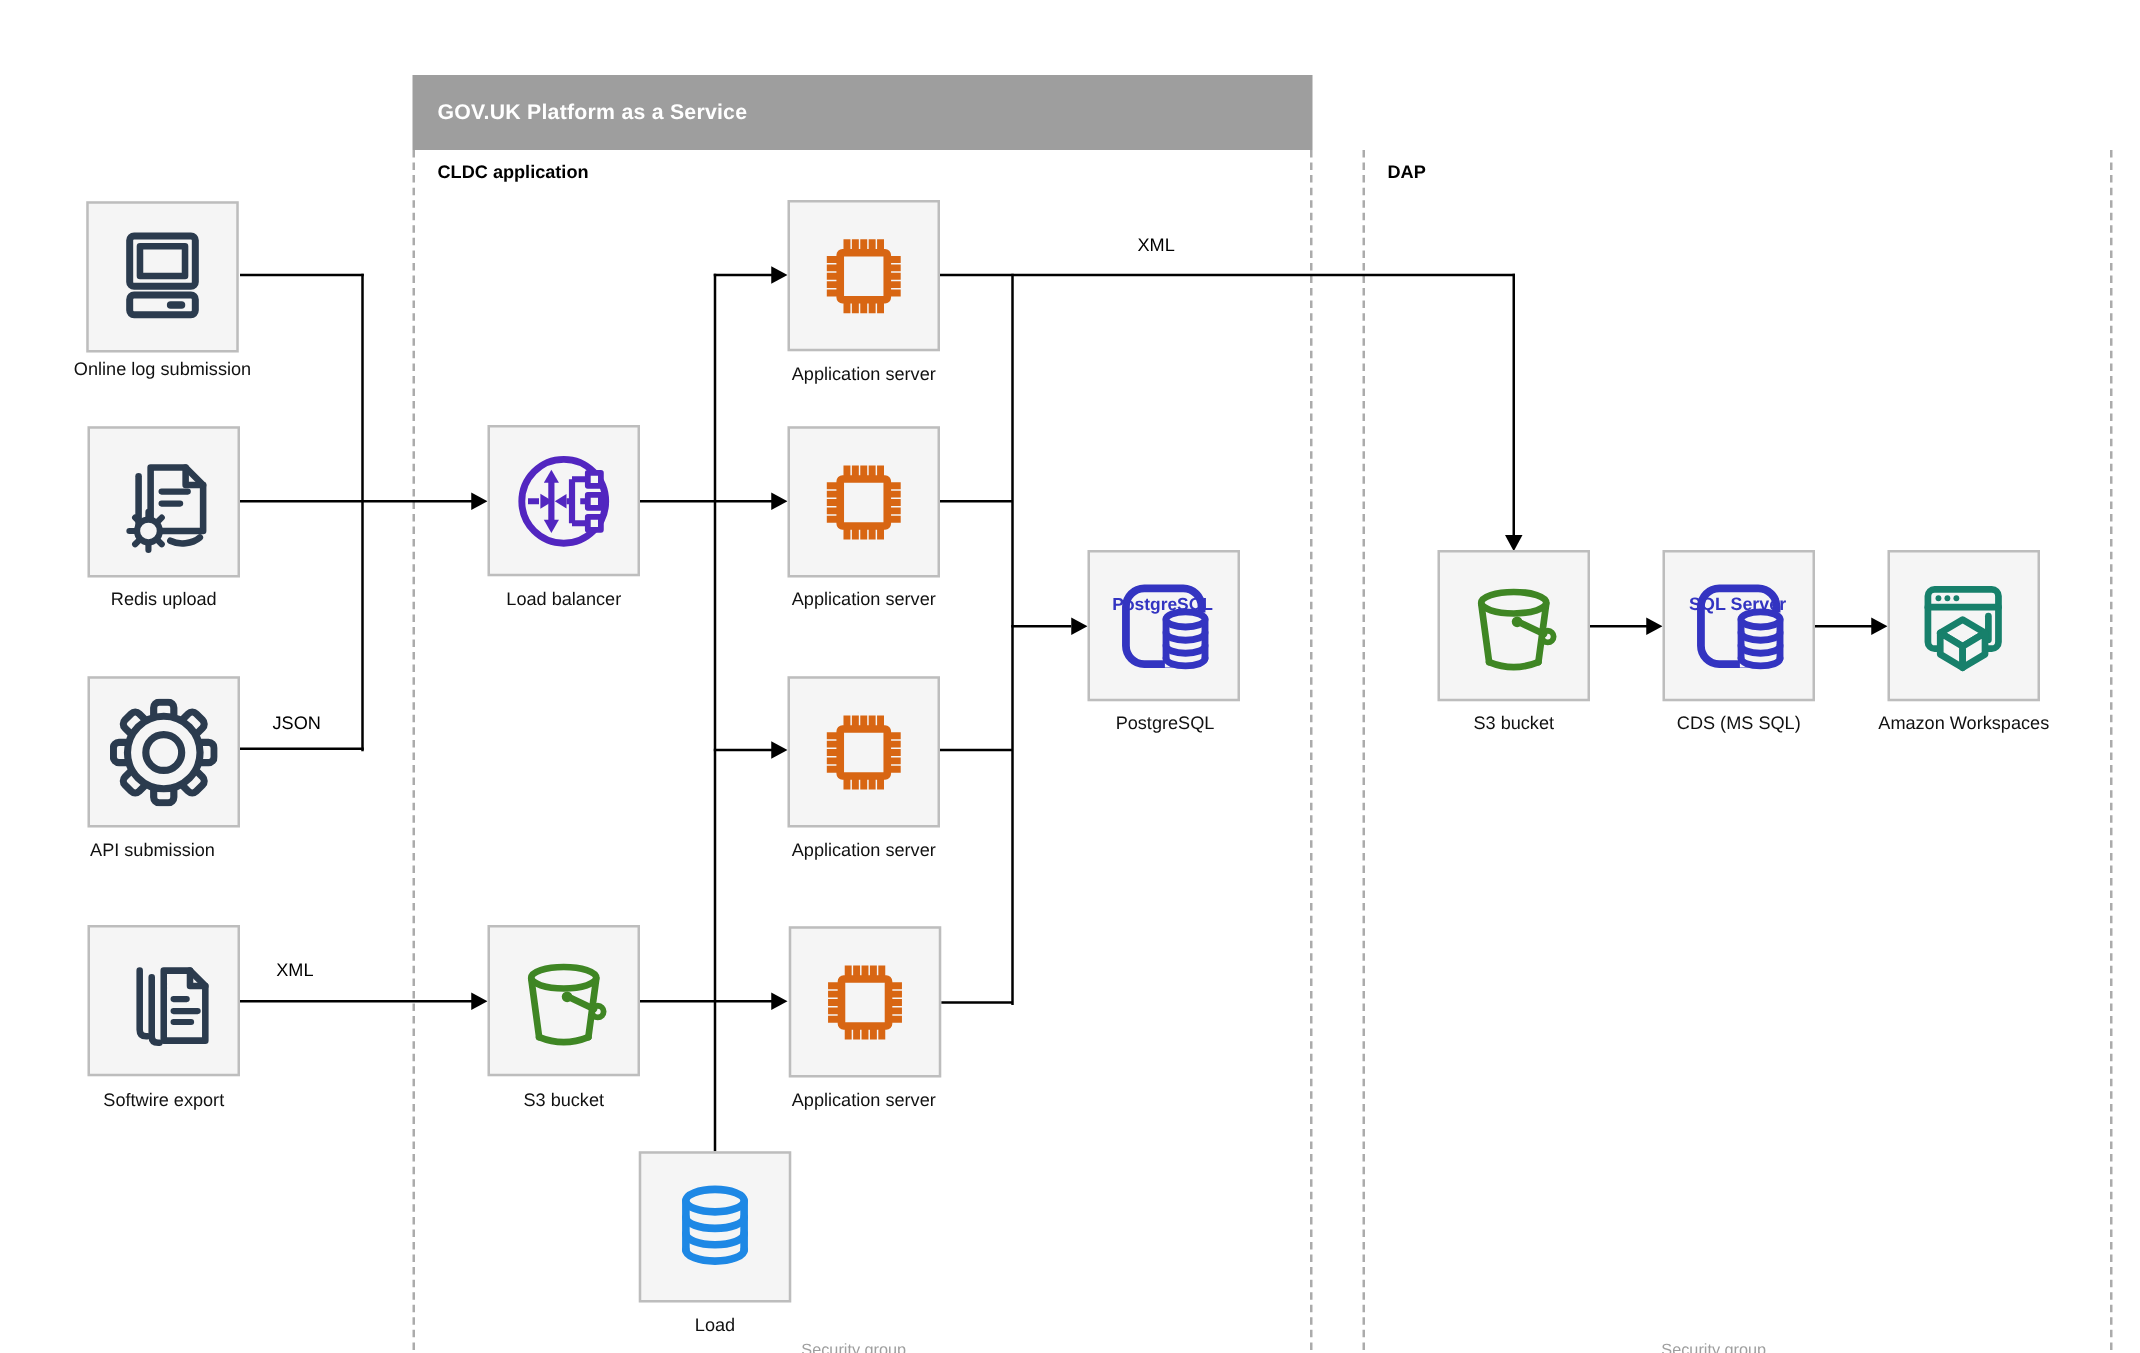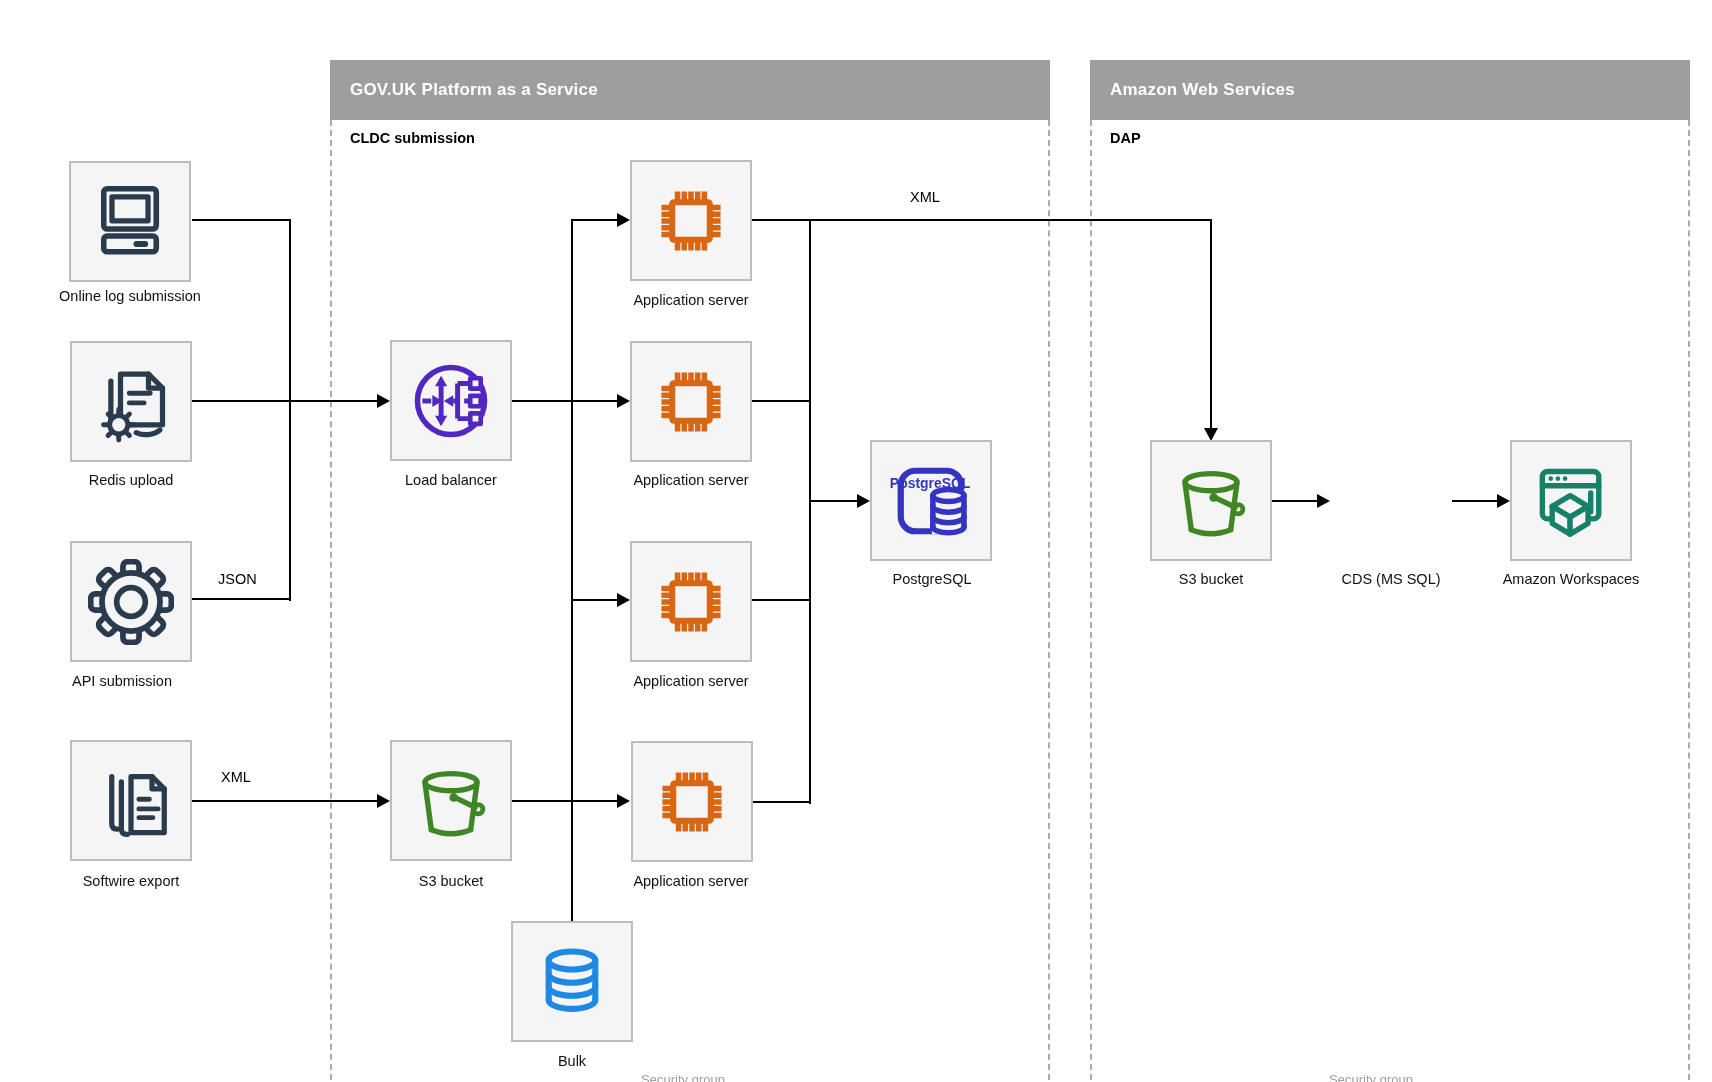--- a/index.html
+++ b/index.html
@@ -53,26 +53,23 @@
 </style>
 </head>
 <body>
 
 <div id="stage">
 
   <div class="zone-header" style="left:330px;top:20px;width:720px;">
     <span class="zone-title">GOV.UK Platform as a Service</span>
   </div>
   <div class="zone-body" style="left:330px;top:80px;width:720px;height:980px;"></div>
-  <div class="zone-subtitle" style="left:350px;top:90px;">CLDC submission</div>
+  <div class="zone-subtitle" style="left:350px;top:90px;">CLDC application</div>
   <div class="security-label" style="left:330px;top:1032px;width:706px;">Security group</div>
 
-  <div class="zone-header" style="left:1090px;top:20px;width:600px;">
-    <span class="zone-title">Amazon Web Services</span>
-  </div>
   <div class="zone-body" style="left:1090px;top:80px;width:600px;height:980px;"></div>
   <div class="zone-subtitle" style="left:1110px;top:90px;">DAP</div>
   <div class="security-label" style="left:1090px;top:1032px;width:562px;">Security group</div>
 
   <div class="hline" style="left:192px;top:179px;width:99px;"></div>
   <div class="vline" style="left:289px;top:179px;height:382px;"></div>
   <div class="hline" style="left:192px;top:558px;width:99px;"></div>
   <div class="hline" style="left:192px;top:360px;width:186px;"></div>
   <div class="arr-r" style="left:377px;top:354px;"></div>
   <div class="edge-label" style="left:218px;top:531px;">JSON</div>
@@ -251,34 +248,44 @@
   </div>
   <div class="node-label" style="left:932px;top:531px;">PostgreSQL</div>
 
   <div class="node" style="left:511px;top:881px;">
     <svg width="86" height="86" viewBox="0 0 48 48">
       <path class="st red" d="M11,12 v22 M37,12 v22" stroke-width="3.4"></path>
       <path class="st red" d="M11,34 a13,5 0 0 0 26,0 M11,26.7 a13,5 0 0 0 26,0 M11,19.4 a13,5 0 0 0 26,0" stroke-width="3.4"></path>
       <ellipse class="st red wf" cx="24" cy="12" rx="13" ry="5" stroke-width="3.4"></ellipse>
     </svg>
   </div>
-  <div class="node-label" style="left:572px;top:1013px;">Bulk</div>
+  <div class="node-label" style="left:572px;top:1013px;">Load</div>
 
   <div class="node" style="left:1150px;top:400px;">
     <svg width="86" height="86" viewBox="0 0 48 48">
       <ellipse class="st grn" cx="24" cy="13.5" rx="14.5" ry="4.8" stroke-width="3"></ellipse>
       <path class="st grn" d="M9.5,14 L13,40 M38.5,14 L35,40" stroke-width="3"></path>
       <path class="st grn" d="M13,40 q11,4.5 22,0" stroke-width="3"></path>
       <circle class="grn-f" cx="25.5" cy="22" r="2.4"></circle>
       <path class="st grn" d="M26,22 L37.5,27.5" stroke-width="3"></path>
       <circle class="st grn" cx="39.2" cy="28.6" r="2.6" stroke-width="2.6"></circle>
     </svg>
   </div>
   <div class="node-label" style="left:1211px;top:531px;">S3 bucket</div>
 
+  <div class="node" style="left:1330px;top:400px;">
+    <svg width="88" height="88" viewBox="0 0 48 48">
+      <rect class="st blu" x="7.5" y="7.5" width="33" height="33" rx="8" stroke-width="3.4"></rect>
+      <text class="icon-text" x="23.5" y="17" text-anchor="middle" font-size="7.8">SQL Server</text>
+      <rect class="wfw" x="24.5" y="18" width="18.5" height="24"></rect>
+      <path class="st blu wf" d="M25,21 v17 M42,21 v17" stroke-width="3"></path>
+      <path class="st blu" d="M25,26.8 a8.5,3.3 0 0 0 17,0 M25,32.5 a8.5,3.3 0 0 0 17,0 M25,38 a8.5,3.3 0 0 0 17,0" stroke-width="3"></path>
+      <ellipse class="st blu wf" cx="33.5" cy="21" rx="8.5" ry="3.3" stroke-width="3"></ellipse>
+    </svg>
+  </div>
   <div class="node-label" style="left:1391px;top:531px;">CDS (MS SQL)</div>
 
   <div class="node" style="left:1510px;top:400px;">
     <svg width="86" height="86" viewBox="0 0 48 48">
       <rect class="st tea" x="8" y="7.5" width="31.5" height="26.5" rx="3" stroke-width="3"></rect>
       <path class="st tea" d="M8,15.5 h31.5" stroke-width="3"></path>
       <circle class="tea-f" cx="12.7" cy="11.5" r="1.3"></circle>
       <circle class="tea-f" cx="16.7" cy="11.5" r="1.3"></circle>
       <circle class="tea-f" cx="20.7" cy="11.5" r="1.3"></circle>
       <path class="st tea" d="M35,19.5 v10.5" stroke-width="3"></path>

